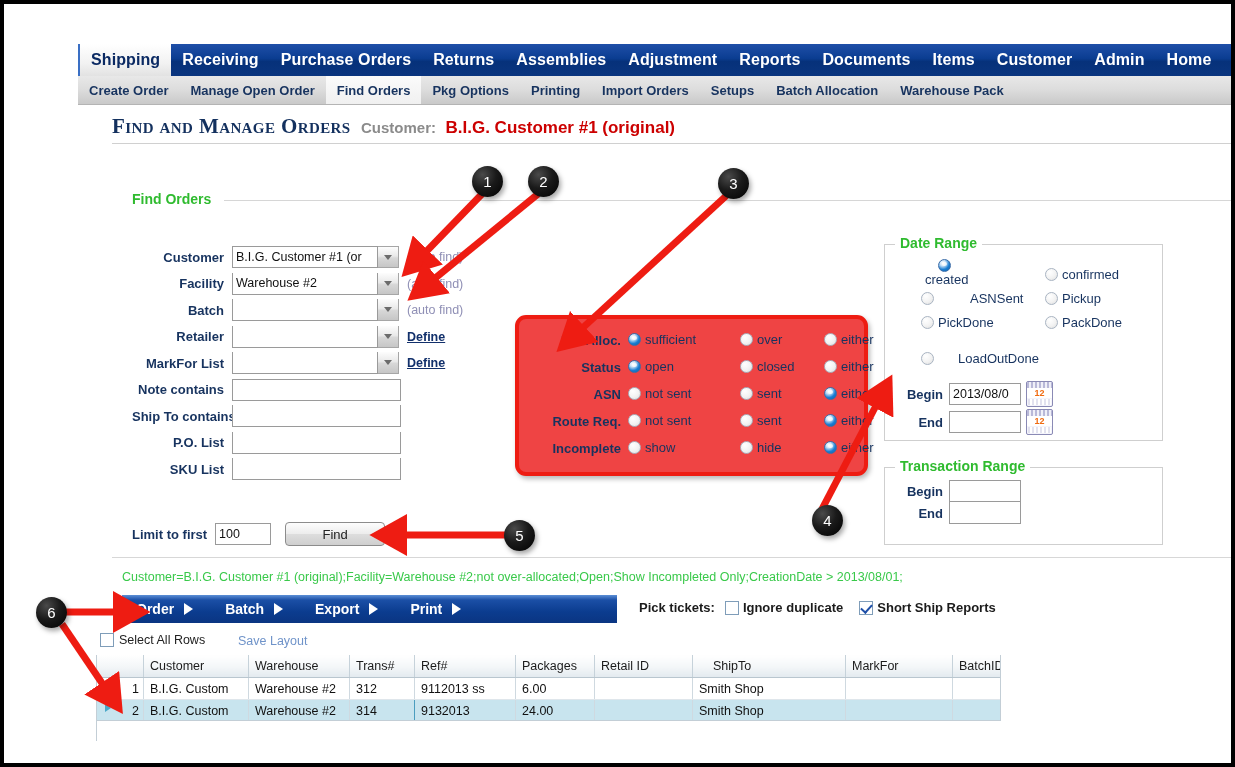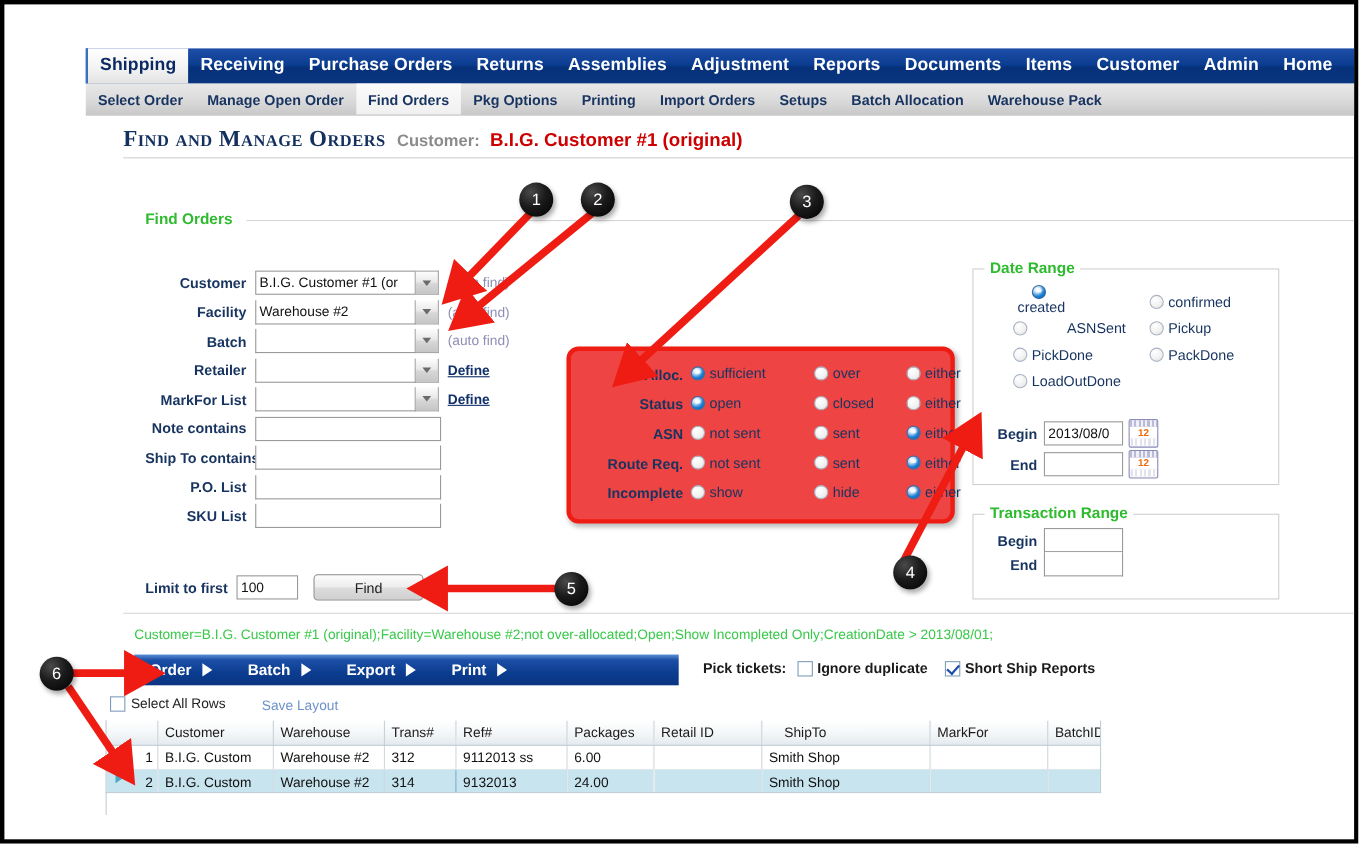--- a/index.html
+++ b/index.html
@@ -236,21 +236,21 @@
       <div class="mi">Adjustment</div>
       <div class="mi">Reports</div>
       <div class="mi">Documents</div>
       <div class="mi">Items</div>
       <div class="mi">Customer</div>
       <div class="mi">Admin</div>
       <div class="mi">Home</div>
     </div>
 
   <div class="subnav" id="subnav">
-      <div class="si">Select Order</div>
+      <div class="si">Create Order</div>
       <div class="si">Manage Open Order</div>
       <div class="si active">Find Orders</div>
       <div class="si">Pkg Options</div>
       <div class="si">Printing</div>
       <div class="si">Import Orders</div>
       <div class="si">Setups</div>
       <div class="si">Batch Allocation</div>
       <div class="si">Warehouse Pack</div>
     </div>
 
@@ -439,21 +439,21 @@
           <span class="otx">Pickup</span>
         </div>
         <div class="optitem" style="position: absolute; left: 36px; top: 70px;">
           <span class="radio"></span>
           <span class="otx">PickDone</span>
         </div>
         <div class="optitem" style="position: absolute; left: 160px; top: 70px;">
           <span class="radio"></span>
           <span class="otx">PackDone</span>
         </div>
-        <div class="optitem" style="position: absolute; left: 36px; top: 94px;">
+        <div class="optitem" style="position: absolute; left: 36px; top: 106px; gap: 20px;">
           <span class="radio"></span>
           <span class="otx">LoadOutDone</span>
         </div>
       </div>
 
     <div class="drrow" style="left:10px;top:136px;">
       <span style="width:48px;text-align:right;font-size:13px;font-weight:bold;color:#17335f;padding-right:6px;">Begin</span>
       <div class="finput" style="width:72px;">2013/08/0</div>
       <div class="calicon">
         <div class="top"></div>

